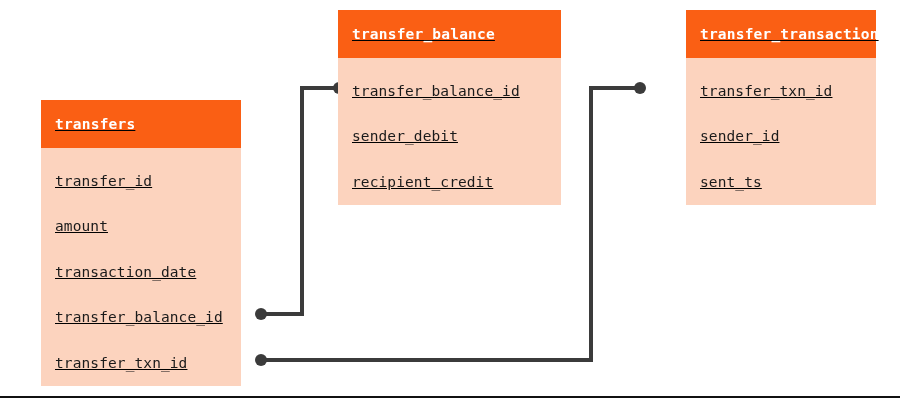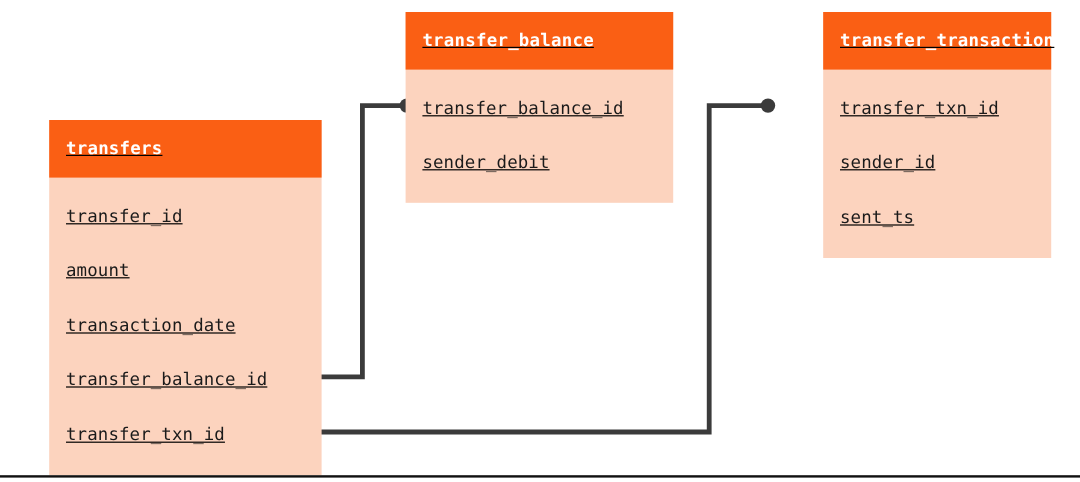--- a/index.html
+++ b/index.html
@@ -40,21 +40,20 @@
     font-weight: bold;
     font-size: 14.5px;
     letter-spacing: 0.2px;
     display: flex;
     align-items: center;
     padding-left: 14px;
     box-sizing: border-box;
   }
   .entity-fields {
     padding-top: 10px;
-    padding-bottom: 10px;
   }
   .field {
     height: 45.5px;
     display: flex;
     align-items: center;
     padding-left: 14px;
     font-size: 14.5px;
     color: #1a1a1a;
     box-sizing: border-box;
     letter-spacing: 0.1px;
@@ -79,21 +78,21 @@
       <circle cx="261" cy="314" r="6" fill="#3b3b3b"></circle>
       <circle cx="339" cy="88" r="6" fill="#3b3b3b"></circle>
     </g>
     <g>
       <path d="M 261 360 L 591 360 L 591 88 L 640 88" fill="none" stroke="#3b3b3b" stroke-width="4" stroke-linecap="butt" stroke-linejoin="miter"></path>
       <circle cx="261" cy="360" r="6" fill="#3b3b3b"></circle>
       <circle cx="640" cy="88" r="6" fill="#3b3b3b"></circle>
     </g>
   </svg>
 
-  <div class="entity" style="left:41px; top:100px; width:227px;">
+  <div class="entity" style="left:41px; top:100px; width:200px;">
     <div class="entity-header" style="height:48px;">
       <span>transfers</span>
     </div>
     <div class="entity-fields">
       <div class="field">
         <span>transfer_id</span>
       </div>
       <div class="field">
         <span>amount</span>
       </div>
@@ -113,20 +112,23 @@
     <div class="entity-header" style="height:48px;">
       <span>transfer_balance</span>
     </div>
     <div class="entity-fields">
       <div class="field">
         <span>transfer_balance_id</span>
       </div>
       <div class="field">
         <span>sender_debit</span>
       </div>
+      <div class="field">
+        <span>recipient_credit</span>
+      </div>
     </div>
   </div>
 
   <div class="entity" style="left:673px; top:10px; width:190px;margin-left:13px;">
     <div class="entity-header" style="height:48px;">
       <span>transfer_transaction</span>
     </div>
     <div class="entity-fields">
       <div class="field">
         <span>transfer_txn_id</span>

